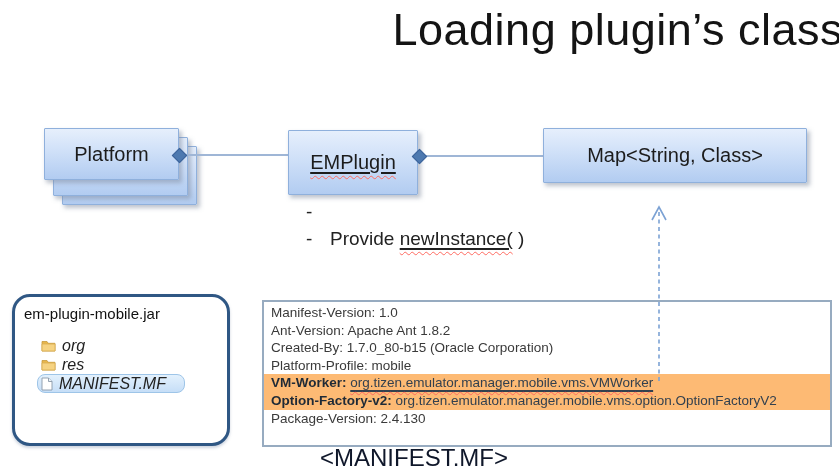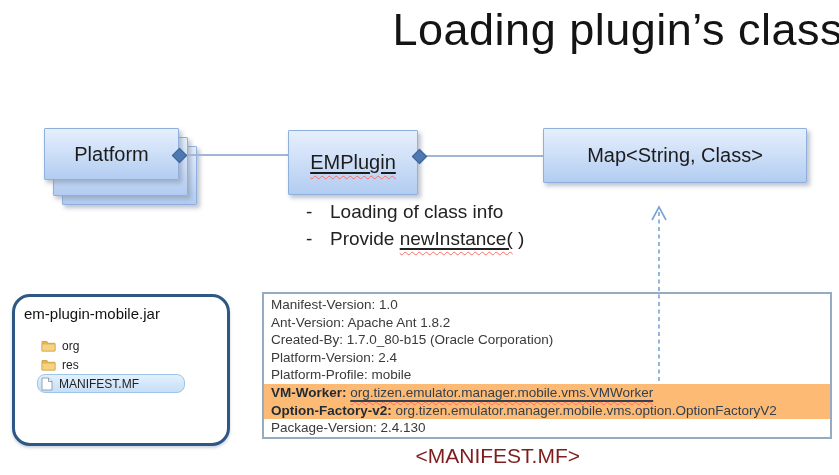--- a/index.html
+++ b/index.html
@@ -55,43 +55,44 @@
   
   .jar-panel {
     position:absolute; left:12px; top:294px; width:218px; height:152px;
     box-sizing:border-box; border:3.5px solid #2f5784; border-radius:18px;
     background:#fff; box-shadow:0 2px 3px rgba(110,130,160,.35); z-index:2;
   }
   .jar-title { margin:8px 0 0 9px; font-size:15px; color:#111; white-space:nowrap; }
   .jar-list { margin:14px 0 0 22px; }
   .jar-row {
     display:flex; align-items:center; gap:6px; height:19px; width:148px;
-    box-sizing:border-box; padding-left:3px; font-size:12px; color:#222;
+    box-sizing:border-box; padding-left:3px; font-size:16px; color:#222;
     border:1px solid transparent;
+    font-style:italic;
   }
   .jar-row.sel {
     background:linear-gradient(#e3f1fd, #c6def7);
     border:1px solid #9ec5e8; border-radius:8px;
   }
   .jar-icon { flex:0 0 auto; display:block; }
 
   
   .manifest {
-    position:absolute; left:262px; top:292px; width:570px; height:147px;
+    position:absolute; left:262px; top:300px; width:570px; height:147px;
     box-sizing:border-box; border:2px solid #97abc0; background:#fff;
     font-size:13.5px; color:#3a3a3a; padding-top:2px; z-index:1;
   }
   .mrow { height:17.6px; line-height:17.6px; padding-left:7px; white-space:pre; }
   .mrow.hl { background:#fdba74; }
   .mkey.b { font-weight:bold; color:#1f2a36; }
   .mrow.hl .mval { color:#33404e; }
 
   .caption {
     position:absolute; left:320px; top:444px; width:260px;
-    text-align:right; font-size:21px; color:#7f1d1d;
+    text-align:left; font-size:24px; color:#0f172a;
   }
 </style>
 </head>
 <body>
 
 <div class="slide">
 
   <h1 class="title">Loading plugin’s class</h1>
 
   <div class="stackbox stack-back2"></div>
@@ -109,21 +110,21 @@
 
   <div class="connector conn2"></div>
   <div class="diamond diam2"></div>
 
   <div class="node node-map">
     <span>Map&lt;String, Class&gt;</span>
   </div>
 
   <div class="notes">
     <div class="note-line">
-      <span class="note-dash">-</span><span>Loading of class info</span>
+      <span class="note-dash">-</span>
     </div>
     <div class="note-line">
       <span class="note-dash">-</span><span><span>Provide </span><span class="solidu"><span class="squig">newInstance(</span></span><span> )</span></span>
     </div>
   </div>
 
   <svg class="arrow-svg" width="24" height="190" viewBox="0 0 24 190">
     <line x1="12" y1="184" x2="12" y2="14" stroke="#7ca2d4" stroke-width="1.6" stroke-dasharray="4 3.5"></line>
     <polyline points="5,23 12,10 19,23" fill="none" stroke="#7ca2d4" stroke-width="1.6"></polyline>
   </svg>
@@ -152,21 +153,20 @@
         </svg>
         <span>MANIFEST.MF</span>
       </div>
     </div>
   </div>
 
   <div class="manifest">
     <div class="mrow"><span class="mkey">Manifest-Version: </span><span class="mval">1.0</span></div>
     <div class="mrow"><span class="mkey">Ant-Version: </span><span class="mval">Apache Ant 1.8.2</span></div>
     <div class="mrow"><span class="mkey">Created-By: </span><span class="mval">1.7.0_80-b15 (Oracle Corporation)</span></div>
-    <div class="mrow"><span class="mkey">Platform-Version: </span><span class="mval">2.4</span></div>
     <div class="mrow"><span class="mkey">Platform-Profile: </span><span class="mval">mobile</span></div>
     <div class="mrow hl"><span class="mkey b">VM-Worker: </span><span class="mval solidu"><span class="squig-tight">org.tizen.emulator.manager.mobile.vms.VMWorker</span></span></div>
     <div class="mrow hl"><span class="mkey b">Option-Factory-v2: </span><span class="mval">org.tizen.emulator.manager.mobile.vms.option.OptionFactoryV2</span></div>
     <div class="mrow"><span class="mkey">Package-Version: </span><span class="mval">2.4.130</span></div>
   </div>
 
   <div class="caption">&lt;MANIFEST.MF&gt;</div>
 
 </div>
 

